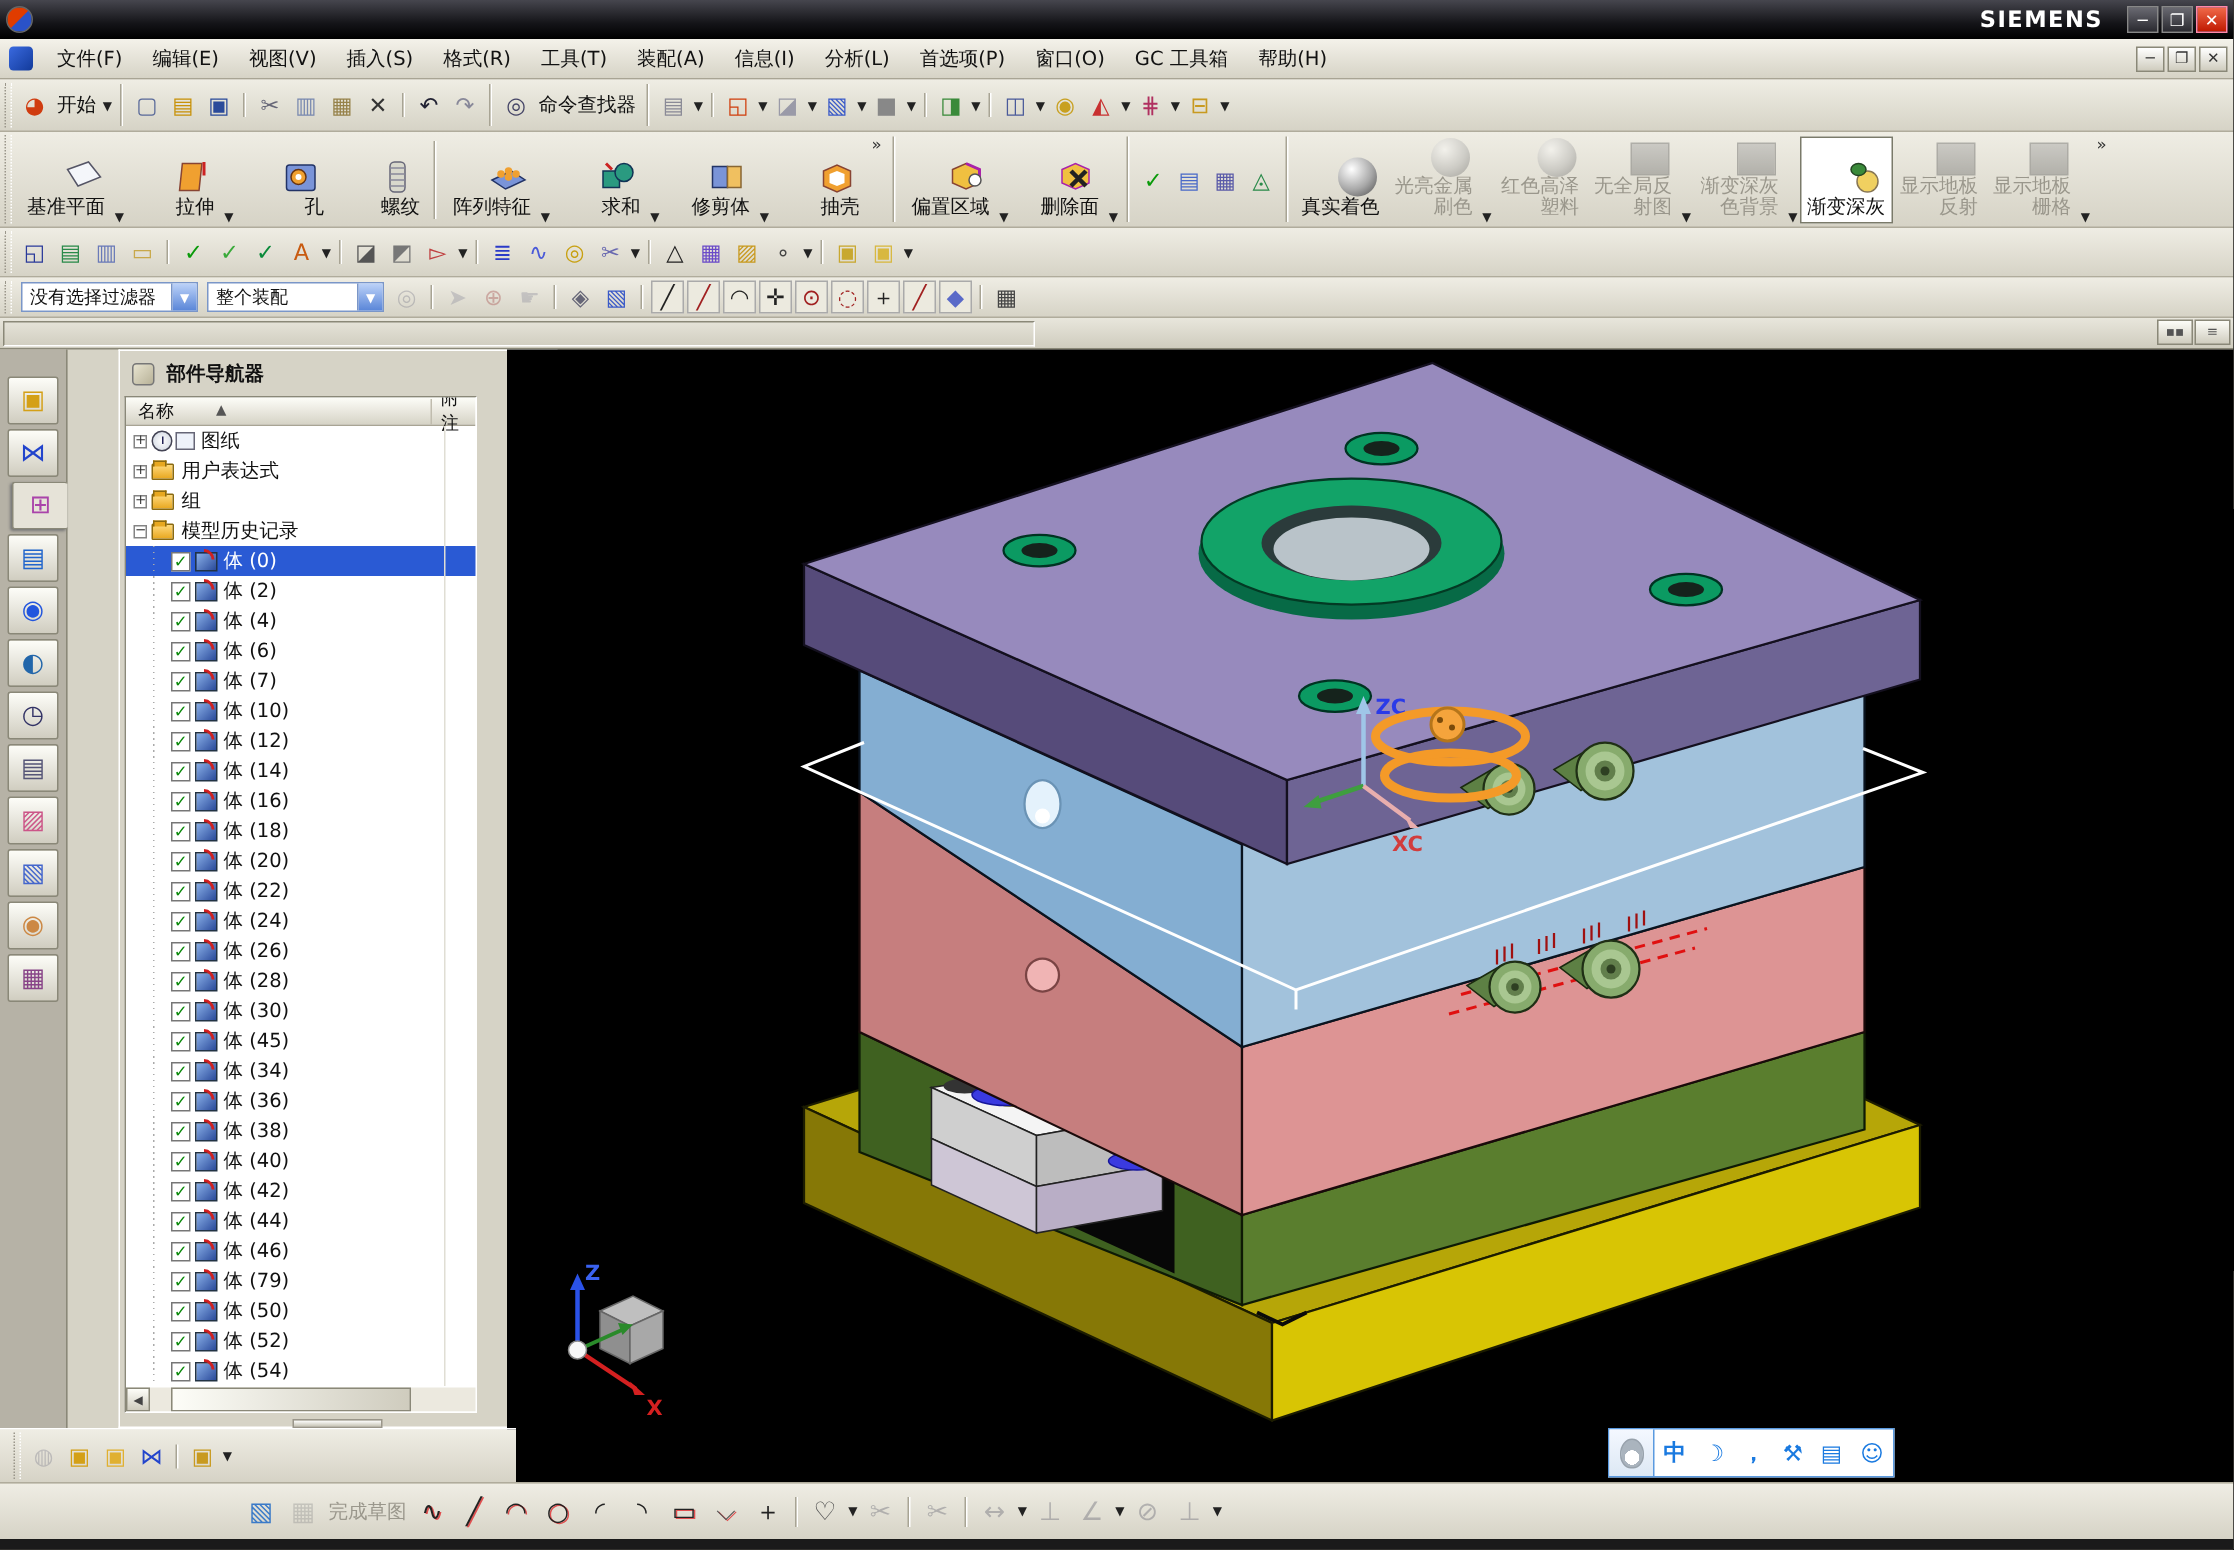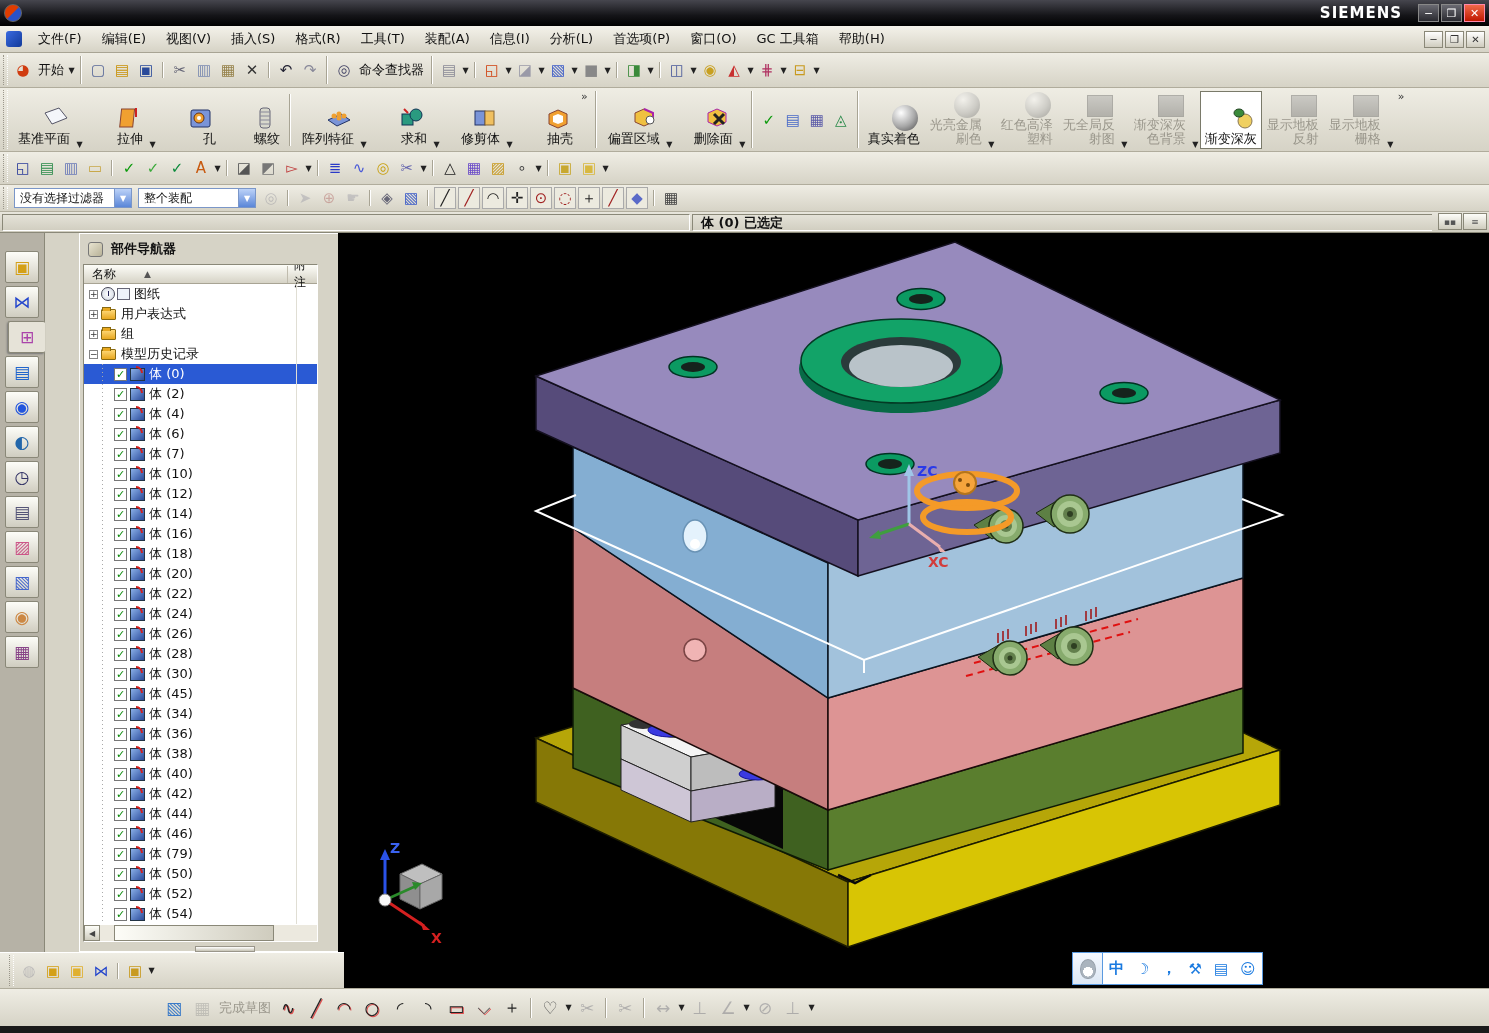--- a/index.html
+++ b/index.html
@@ -436,21 +436,20 @@
         <span class="ic" style="color: rgb(34, 34, 34); border: 1px solid rgb(170, 170, 170); background: rgb(236, 234, 223);">＋</span>
         <span class="ic" style="color: rgb(160, 32, 32); border: 1px solid rgb(170, 170, 170); background: rgb(236, 234, 223);">╱</span>
         <span class="ic" style="color: rgb(90, 106, 200); border: 1px solid rgb(170, 170, 170); background: rgb(236, 234, 223);">◆</span>
         <span class="tbsep"></span>
         <span class="ic" style="color: rgb(68, 68, 68);">▦</span>
       </span>
   </div>
 
   <div id="statusbar" class="tbrow">
     <span class="scell" style="width:688px;margin-left:2px;"></span>
-    <span class="scell" style="width:740px;margin-left:2px;border-right:none;">体 (0) 已选定</span>
     <span class="right-btns">
       <span class="rb">▪▪</span>
       <span class="rb">≡</span>
     </span>
   </div>
 
   <div id="resbar">
       <span class="res-ic" style="top: 18px; color: rgb(212, 160, 23);">▣</span>
       <span class="res-ic" style="top: 53px; color: rgb(34, 68, 204);">⋈</span>
       <span class="res-ic active" style="top: 88px; color: rgb(170, 68, 170);">⊞</span>

